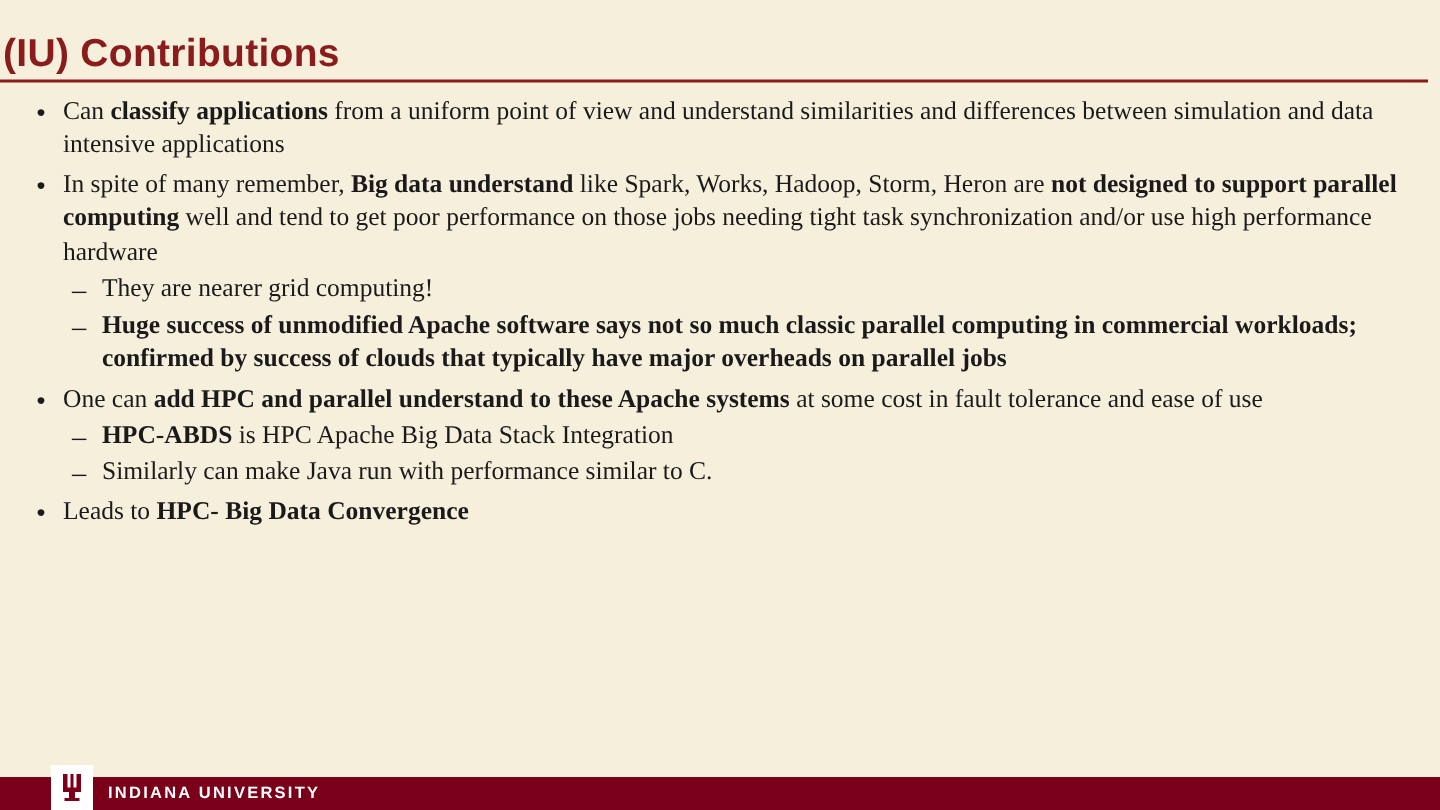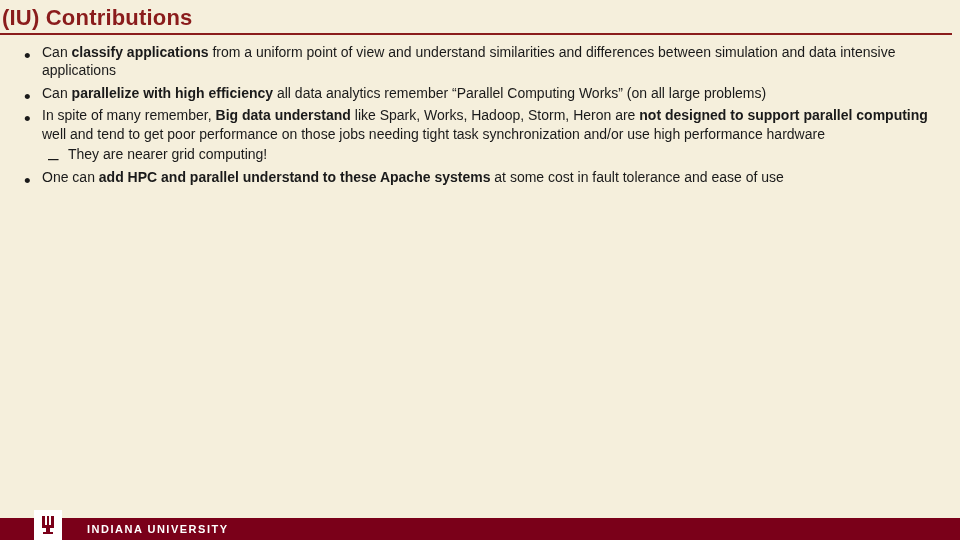--- a/index.html
+++ b/index.html
@@ -4,32 +4,33 @@
 <style>
   * { box-sizing: border-box; margin: 0; padding: 0; }
   html, body { width: 960px; height: 540px; overflow: hidden; }
   body {
     background: #f5efdc;
     font-family: Arial, Helvetica, sans-serif;
     color: #1a1a1a;
     position: relative;
   }
   .title {
-    font-size: 22px;
+    font-size: 26px;
     font-weight: 700;
     color: #8a1c1c;
-    padding: 5px 0 2px 2px;
+    padding: 20px 0 2px 2px;
     border-bottom: 2px solid #8a1c1c;
     margin: 0 8px 4px 0;
     letter-spacing: 0.2px;
   }
   .content {
     padding: 4px 18px 0 18px;
-    font-size: 14px;
+    font-size: 17px;
     line-height: 1.32;
+    font-family: Liberation Serif, serif;
   }
   ul.outer { list-style: none; }
   ul.outer > li {
     position: relative;
     padding-left: 24px;
     margin-bottom: 4px;
   }
   ul.outer > li::before {
     content: "•";
     position: absolute;
@@ -52,21 +53,21 @@
   }
   .b { font-weight: 700; }
   .footer {
     position: absolute;
     left: 0; right: 0; bottom: 0;
     height: 22px;
     background: #7a0019;
     display: flex;
     align-items: center;
     gap: 10px;
-    padding-left: 47px;
+    padding-left: 32px;
   }
   .iu-block {
     position: absolute;
     left: 34px;
     bottom: 0;
     width: 28px;
     height: 30px;
     background: #ffffff;
     display: flex;
     align-items: center;
@@ -83,25 +84,29 @@
   }
 </style>
 </head>
 <body>
 
 <h1 class="title">(IU) Contributions</h1>
 
 <div class="content">
   <ul class="outer" id="outer-list">
       <li><span>Can </span><span class="b">classify applications </span><span>from a uniform point of view and understand similarities and differences between simulation and data intensive applications</span></li>
-      <li><span>Can </span><span class="b">parallelize with high efficiency </span><span>all data analytics remember “Parallel Computing Works” (on all large problems)</span></li>
       <li><span>In spite of many remember, </span><span class="b">Big data understand </span><span>like Spark, Works, Hadoop, Storm, Heron are </span><span class="b">not designed to support parallel computing </span><span>well and tend to get poor performance on those jobs needing tight task synchronization and/or use high performance hardware</span><ul class="inner">
           <li><span>They are nearer grid computing!</span></li>
+          <li><span class="b">Huge success of unmodified Apache software says not so much classic parallel computing in commercial workloads; confirmed by success of clouds that typically have major overheads on parallel jobs</span></li>
         </ul></li>
-      <li><span>One can </span><span class="b">add HPC and parallel understand to these Apache systems </span><span>at some cost in fault tolerance and ease of use</span></li>
+      <li><span>One can </span><span class="b">add HPC and parallel understand to these Apache systems </span><span>at some cost in fault tolerance and ease of use</span><ul class="inner">
+          <li><span class="b">HPC-ABDS </span><span>is HPC Apache Big Data Stack Integration</span></li>
+          <li><span>Similarly can make Java run with performance similar to C.</span></li>
+        </ul></li>
+      <li><span>Leads  to </span><span class="b">HPC- Big Data Convergence</span></li>
     </ul>
 </div>
 
 <div class="iu-block" aria-label="IU trident logo">
   <svg width="18" height="22" viewBox="0 0 18 22">
     <path d="M3 2 h3 v9 h2 V2 h2 v9 h2 V2 h3 v12 h-4 v4 h3 v2 H4 v-2 h3 v-4 H3 z" fill="#7a0019"></path>
   </svg>
 </div>
 <div class="footer">
   <span class="footer-text">INDIANA UNIVERSITY</span>

